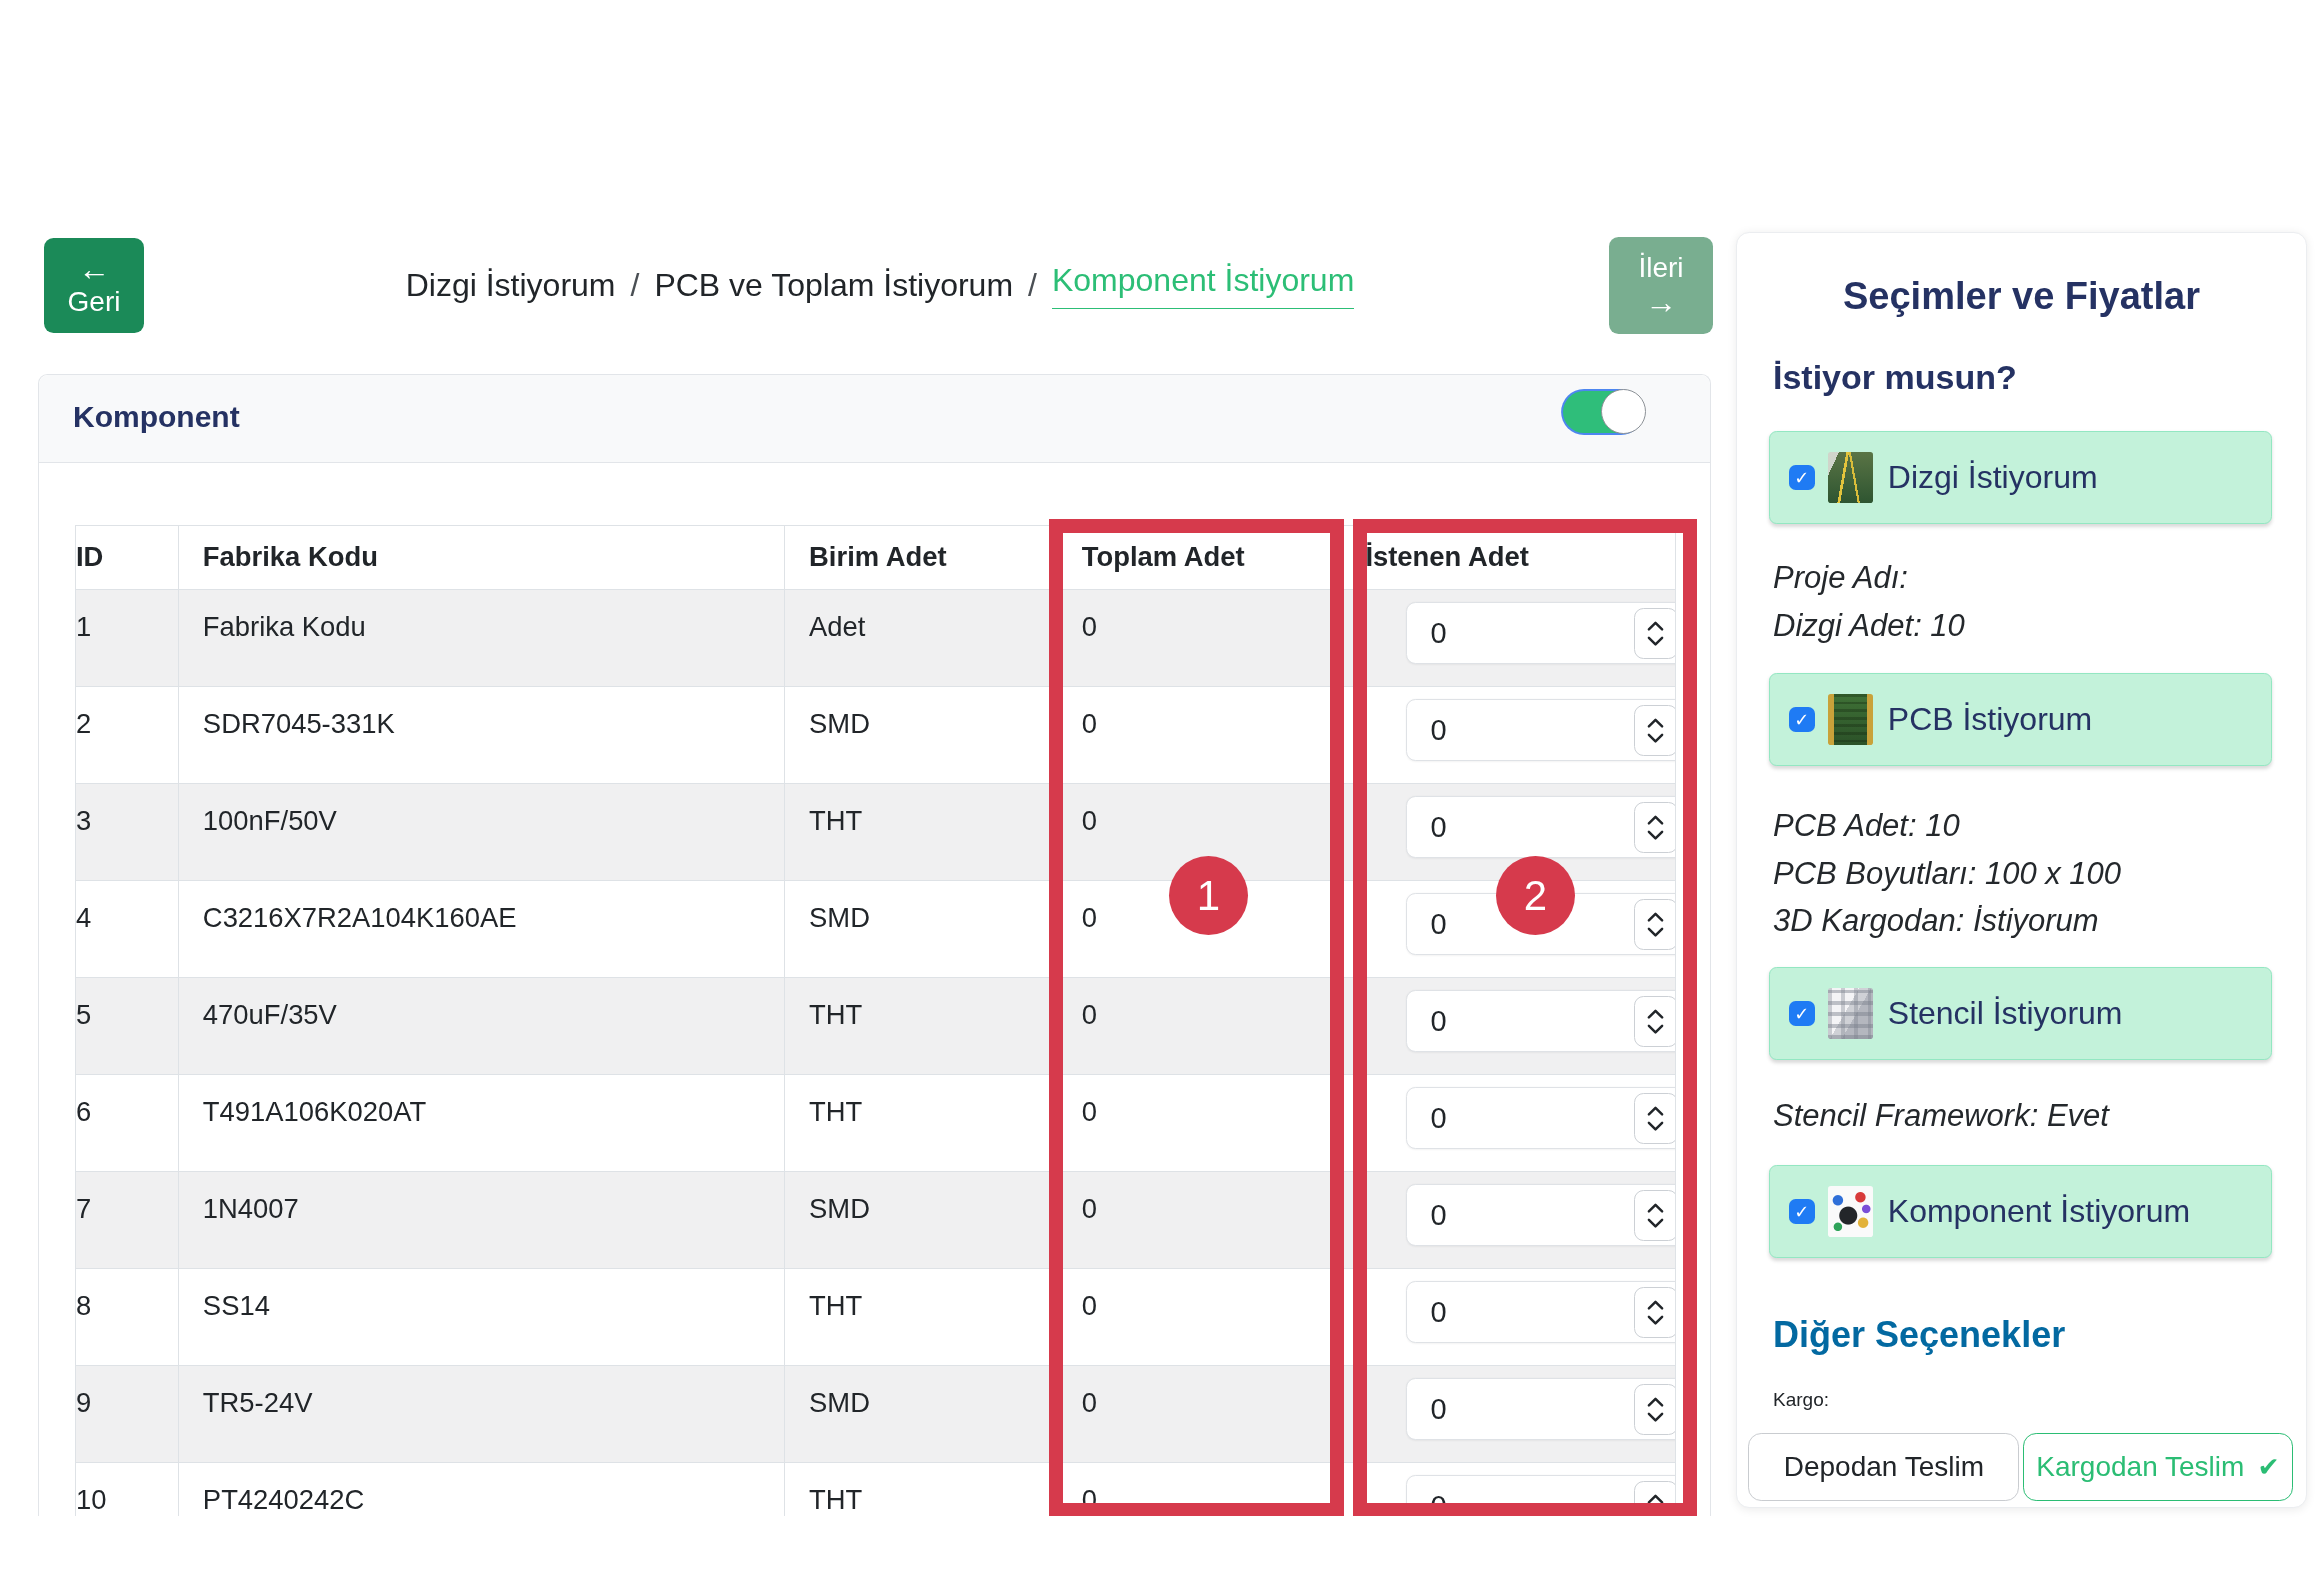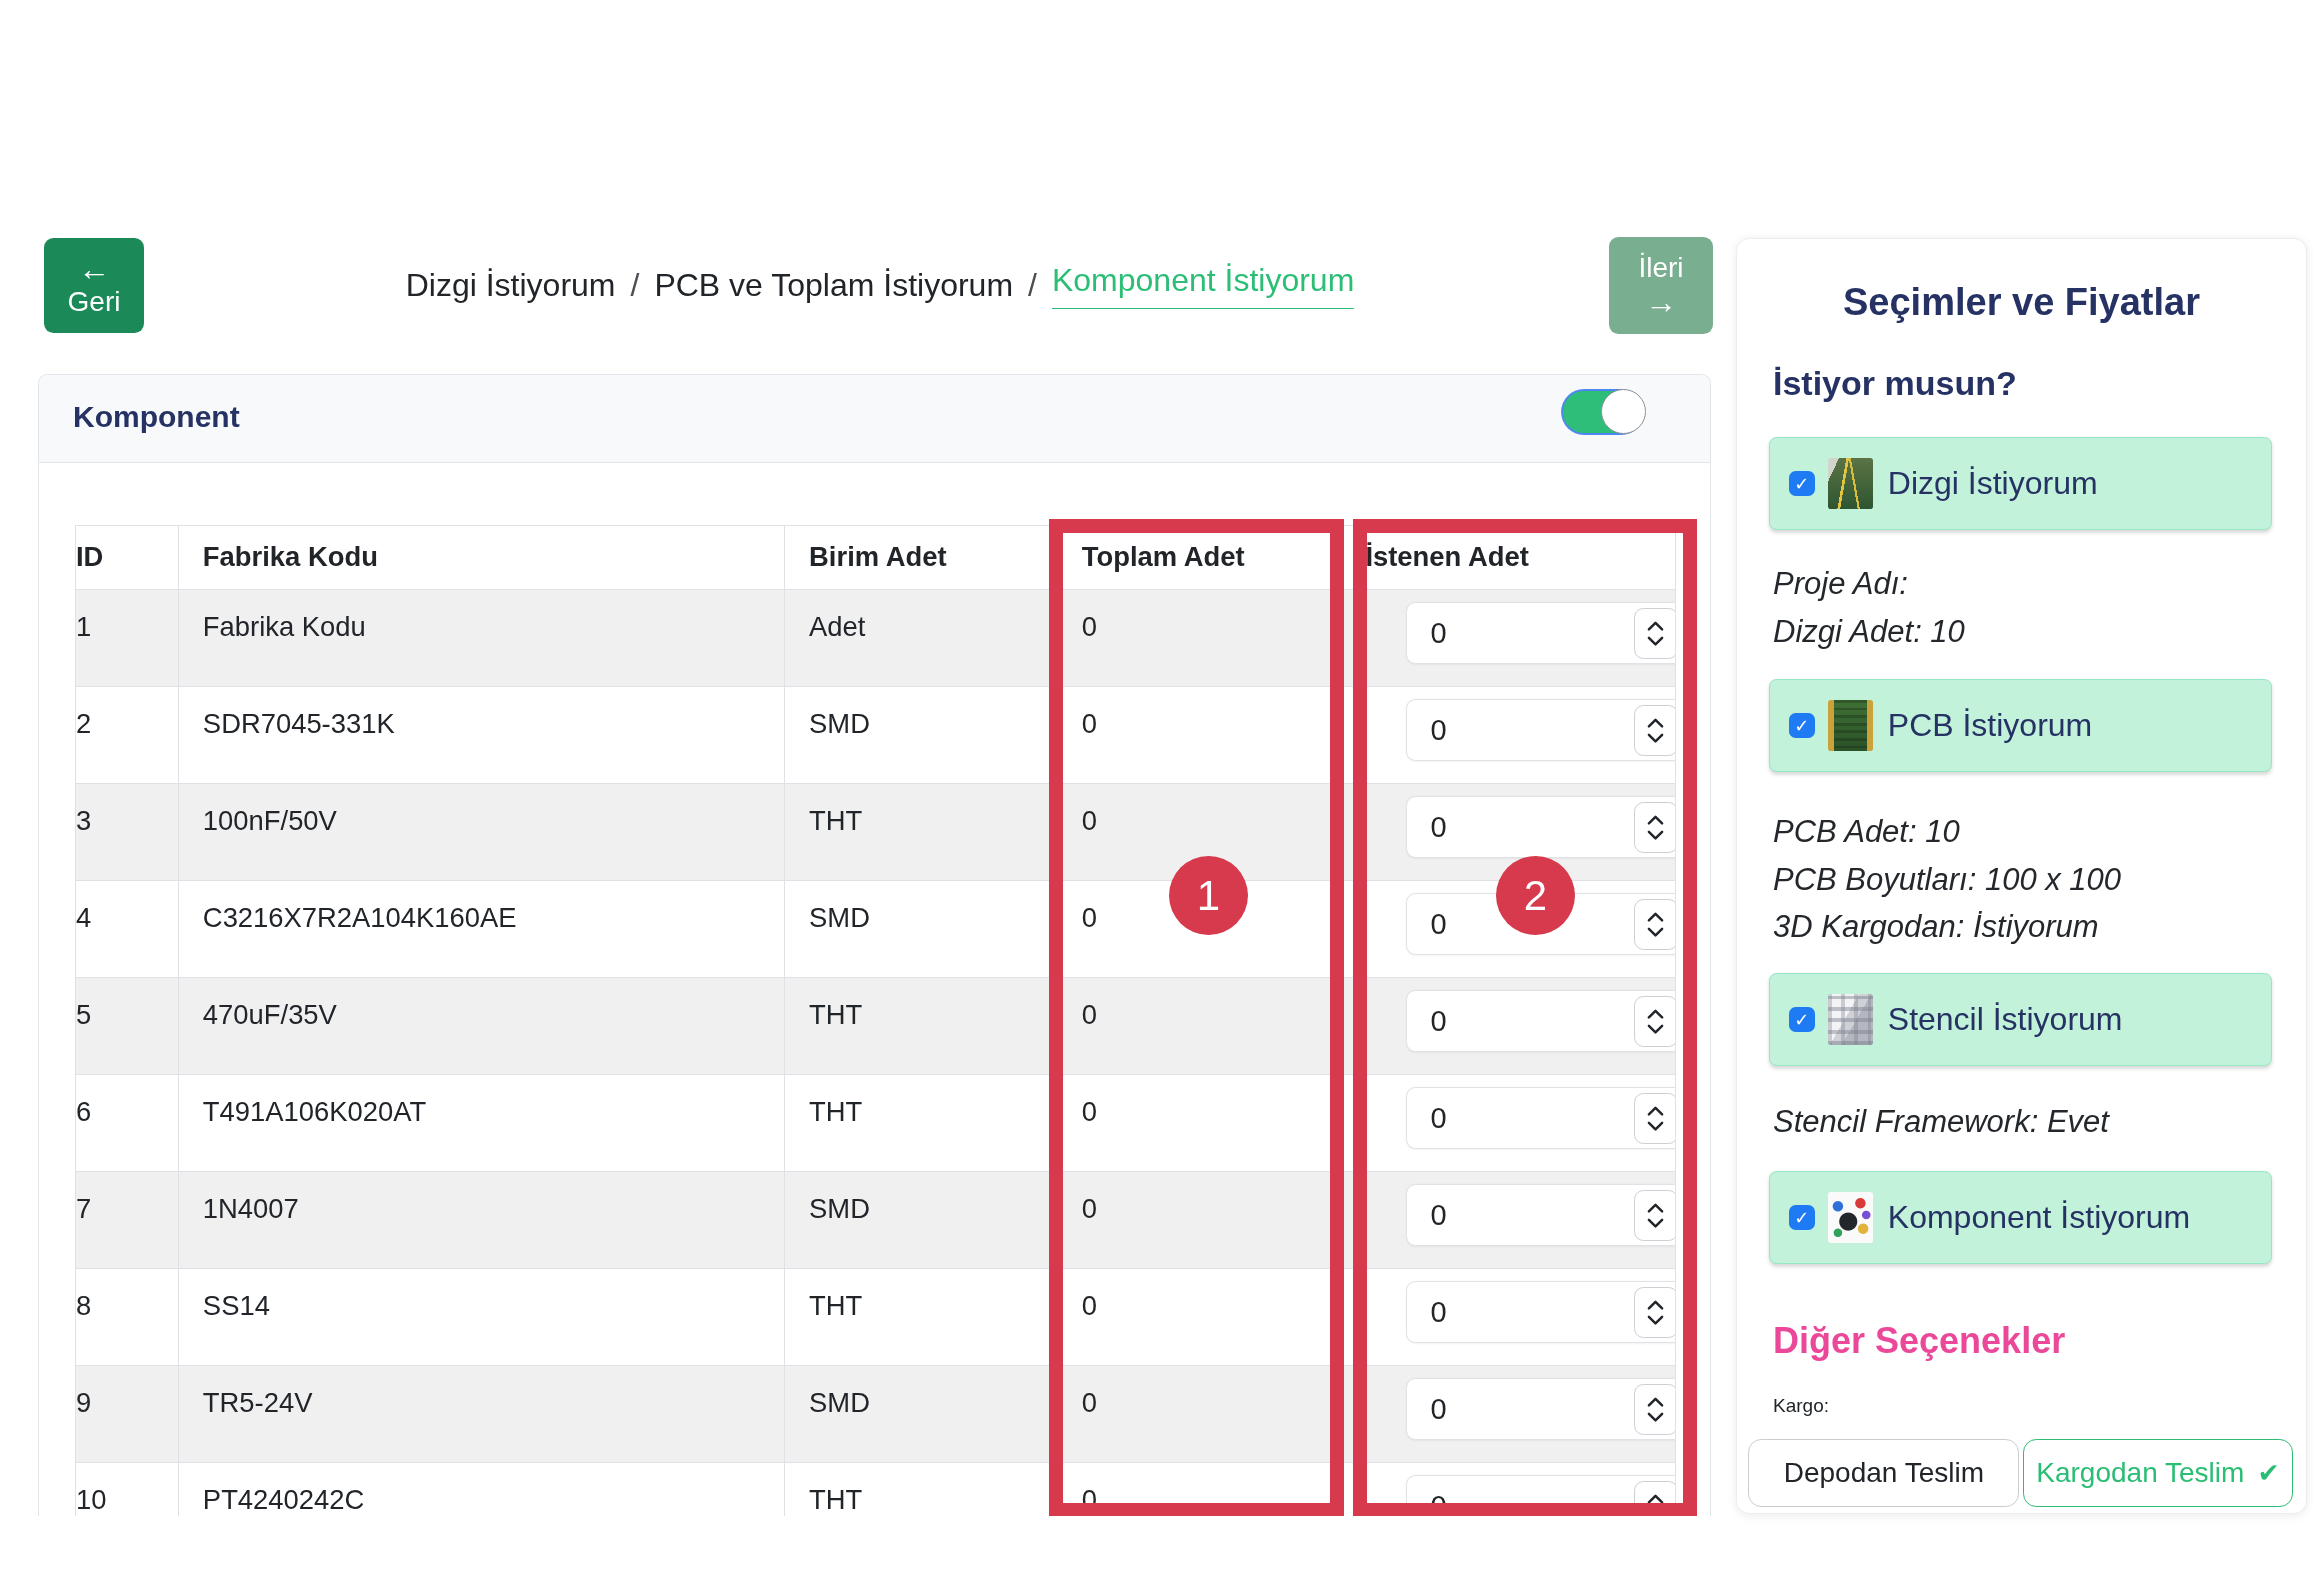--- a/index.html
+++ b/index.html
@@ -104,30 +104,30 @@
   .marker {
     position:absolute; width:79px; height:79px; border-radius:50%;
     background:#d63a4c; color:#fff; font-size:42px; z-index:6;
     display:flex; align-items:center; justify-content:center; pointer-events:none;
   }
   .marker.m1 { left:1130px; top:481px; }
   .marker.m2 { left:1457px; top:481px; }
 
   
   .sidecard {
-    position:absolute; left:1736px; top:238px; width:571px; height:1276px;
+    position:absolute; left:1736px; top:232px; width:571px; height:1276px;
     background:#fff; border:0.9px solid #ebedf0; border-radius:13.2px;
     box-shadow:0 1.9px 9.5px rgba(0,0,0,.08);
   }
   .side-title {
     position:absolute; left:0; right:0; top:42px; text-align:center;
     font-size:38px; font-weight:700; color:#253263;
   }
   .side-q     { position:absolute; left:36px; top:125px; font-size:34px; font-weight:700; color:#253263; }
-  .side-other { position:absolute; left:36px; top:1081px; font-size:36px; font-weight:700; color:#ec4899; }
+  .side-other { position:absolute; left:36px; top:1081px; font-size:36px; font-weight:700; color:#0369a1; }
   .side-kargo { position:absolute; left:36px; top:1156px; font-size:19px; color:#212529; }
 
   .opt-box {
     position:absolute; left:32px; width:503px; height:93px;
     background:#c3f2da; border:0.9px solid #93e7c2; border-radius:7.6px;
     box-shadow:0 2.8px 3.8px rgba(0,0,0,.15);
     display:flex; align-items:center; padding-left:19px; cursor:pointer;
   }
   .opt-0 { top:198px; } .opt-1 { top:440px; } .opt-2 { top:734px; } .opt-3 { top:932px; }
   .chk {

